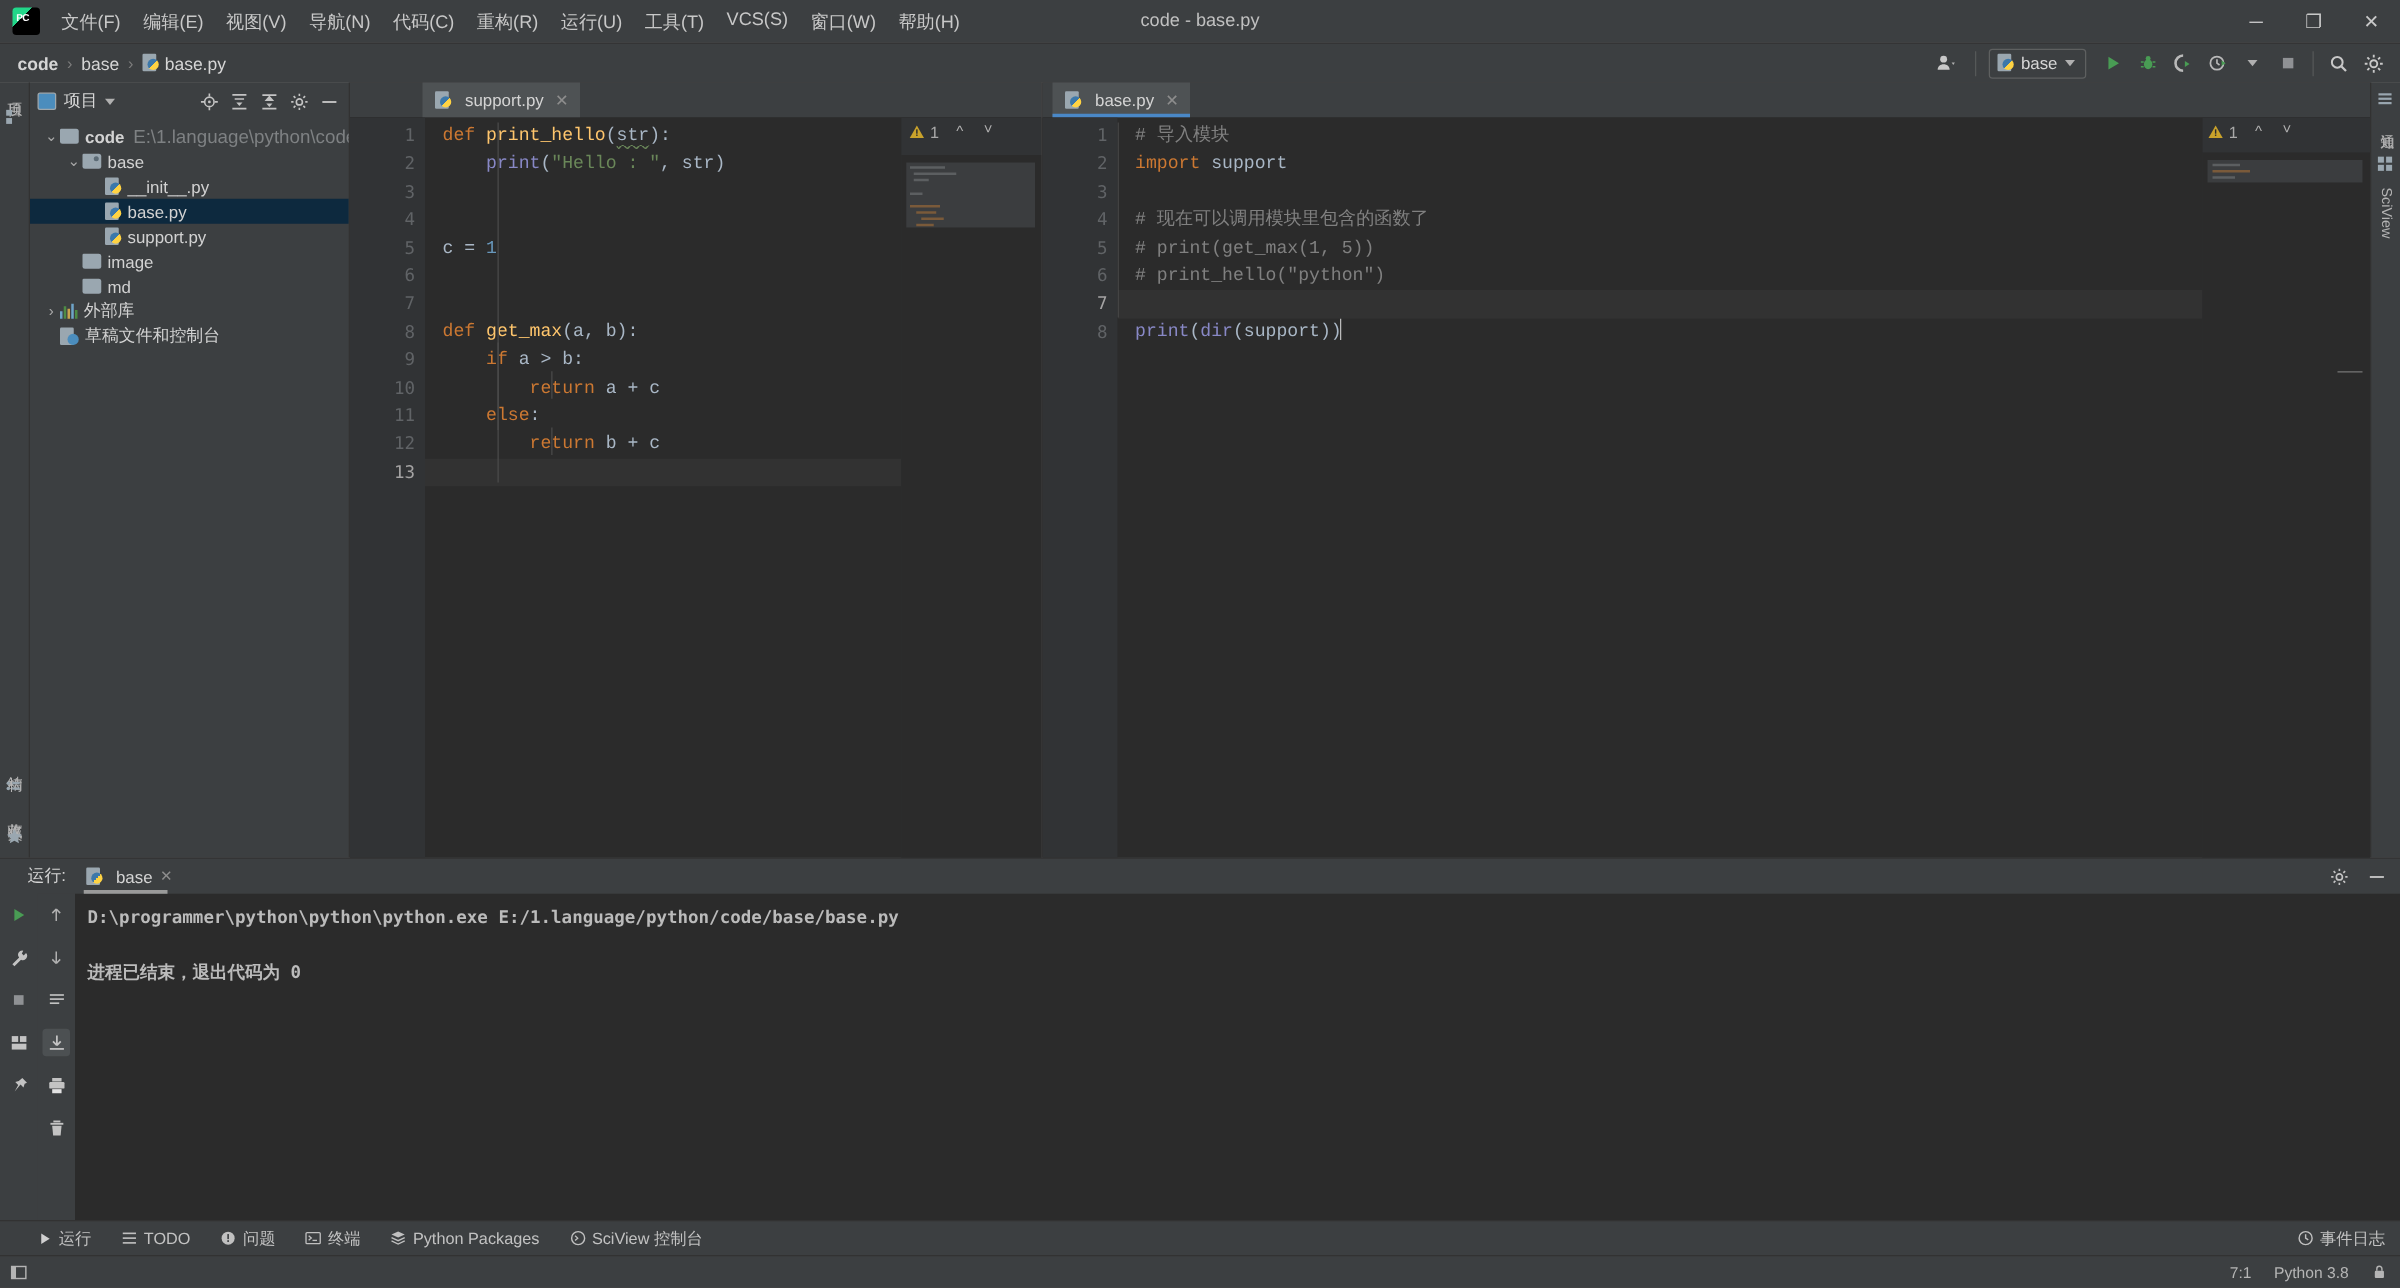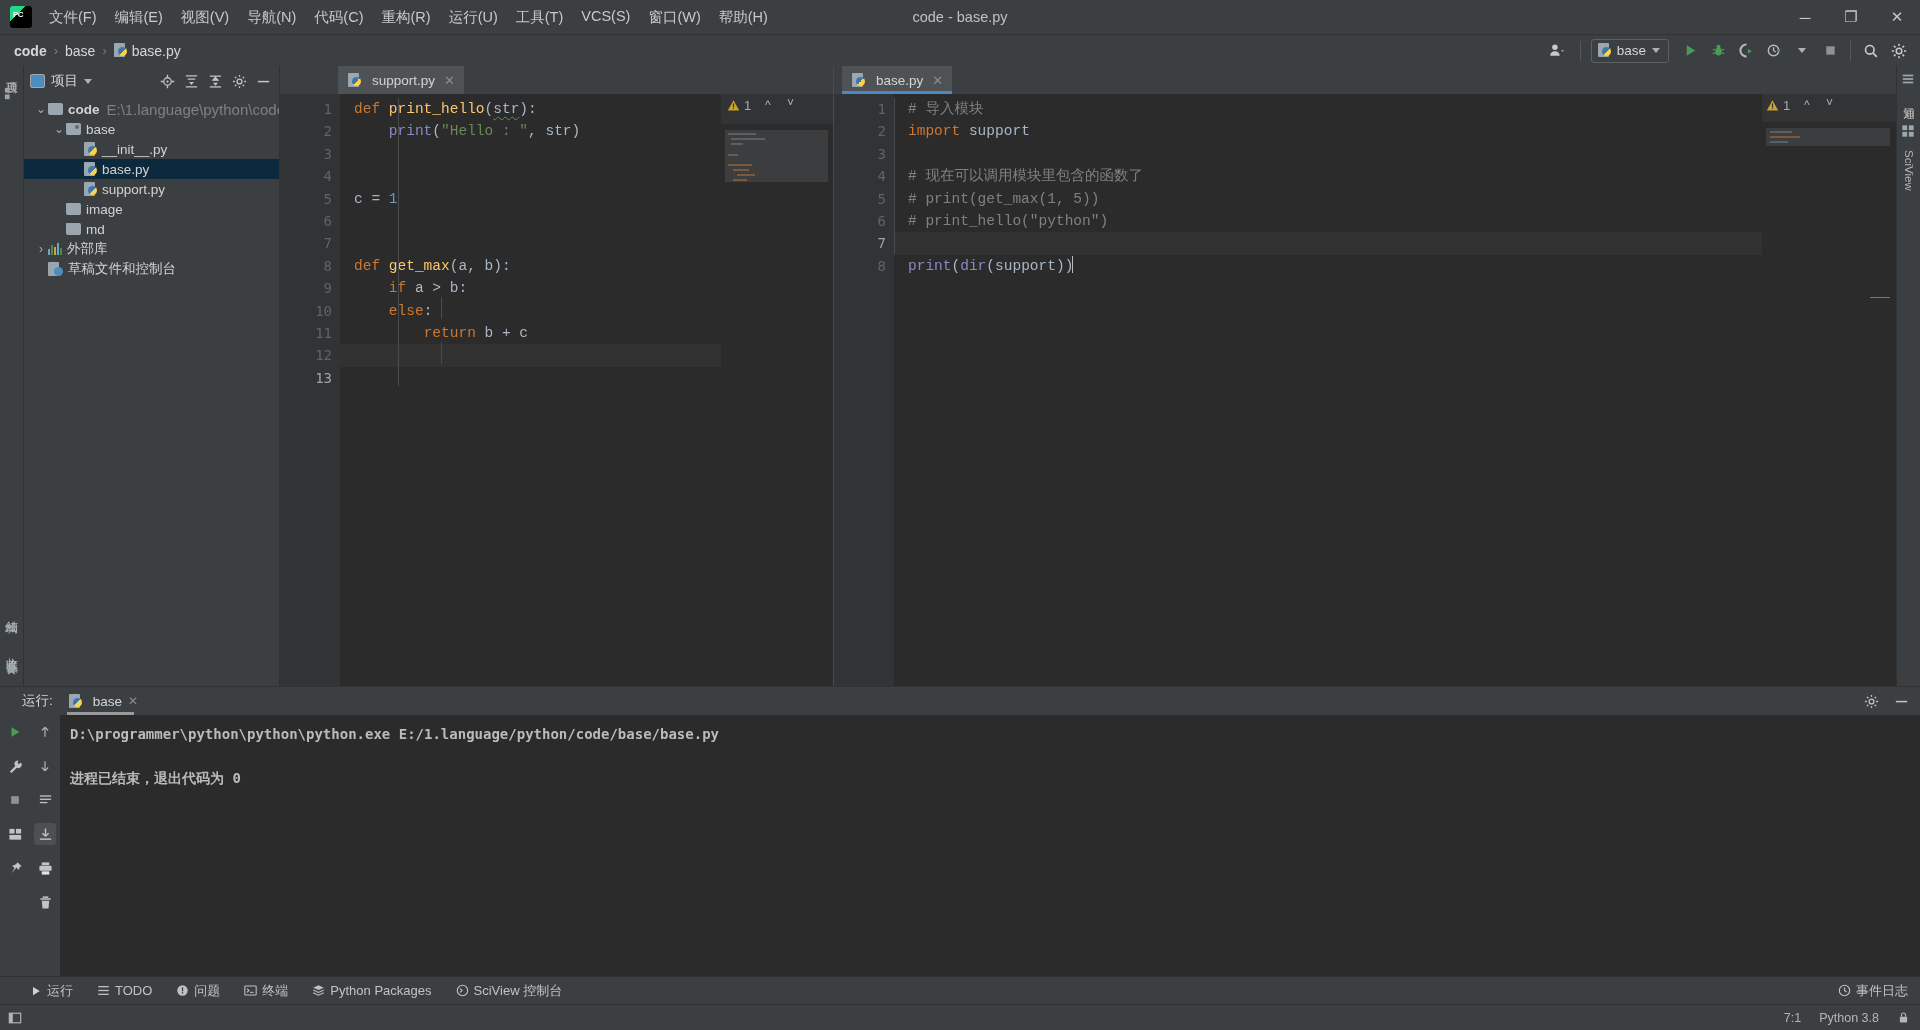--- a/index.html
+++ b/index.html
@@ -398,20 +398,21 @@
             <div class="indent-guide" style="left:101px;top:248px;height:22px;"></div>
           <div class="ln"><span class="k">def </span><span class="fn">print_hello</span><span class="txt">(</span><span class="pa err-underline">str</span><span class="txt">):</span></div>
               <div class="ln"><span class="txt">    </span><span class="pr">print</span><span class="txt">(</span><span class="s">"Hello : "</span><span class="txt">, </span><span class="pa">str</span><span class="txt">)</span></div>
               <div class="ln">&nbsp;</div>
               <div class="ln">&nbsp;</div>
               <div class="ln"><span class="pa">c </span><span class="txt">= </span><span class="n">1</span></div>
               <div class="ln">&nbsp;</div>
               <div class="ln">&nbsp;</div>
               <div class="ln"><span class="k">def </span><span class="fn">get_max</span><span class="txt">(</span><span class="pa">a</span><span class="txt">, </span><span class="pa">b</span><span class="txt">):</span></div>
               <div class="ln"><span class="txt">    </span><span class="k">if </span><span class="pa">a </span><span class="txt">&gt; </span><span class="pa">b</span><span class="txt">:</span></div>
+              <div class="ln"><span class="txt">        </span><span class="k">return </span><span class="pa">a </span><span class="txt">+ </span><span class="pa">c</span></div>
               <div class="ln"><span class="txt">    </span><span class="k">else</span><span class="txt">:</span></div>
               <div class="ln"><span class="txt">        </span><span class="k">return </span><span class="pa">b </span><span class="txt">+ </span><span class="pa">c</span></div>
               <div class="ln hl">&nbsp;</div>
             </div>
           <div class="erail">
             <div class="warn" style="left:6px;">
               <svg width="13" height="13" viewBox="0 0 16 16">
                   <path d="M8 1.6L15 14H1z" fill="#c9a22b"></path>
                   <rect x="7.3" y="5.5" width="1.4" height="4.3" fill="#2b2b2b"></rect>
                   <rect x="7.3" y="10.6" width="1.4" height="1.4" fill="#2b2b2b"></rect>

